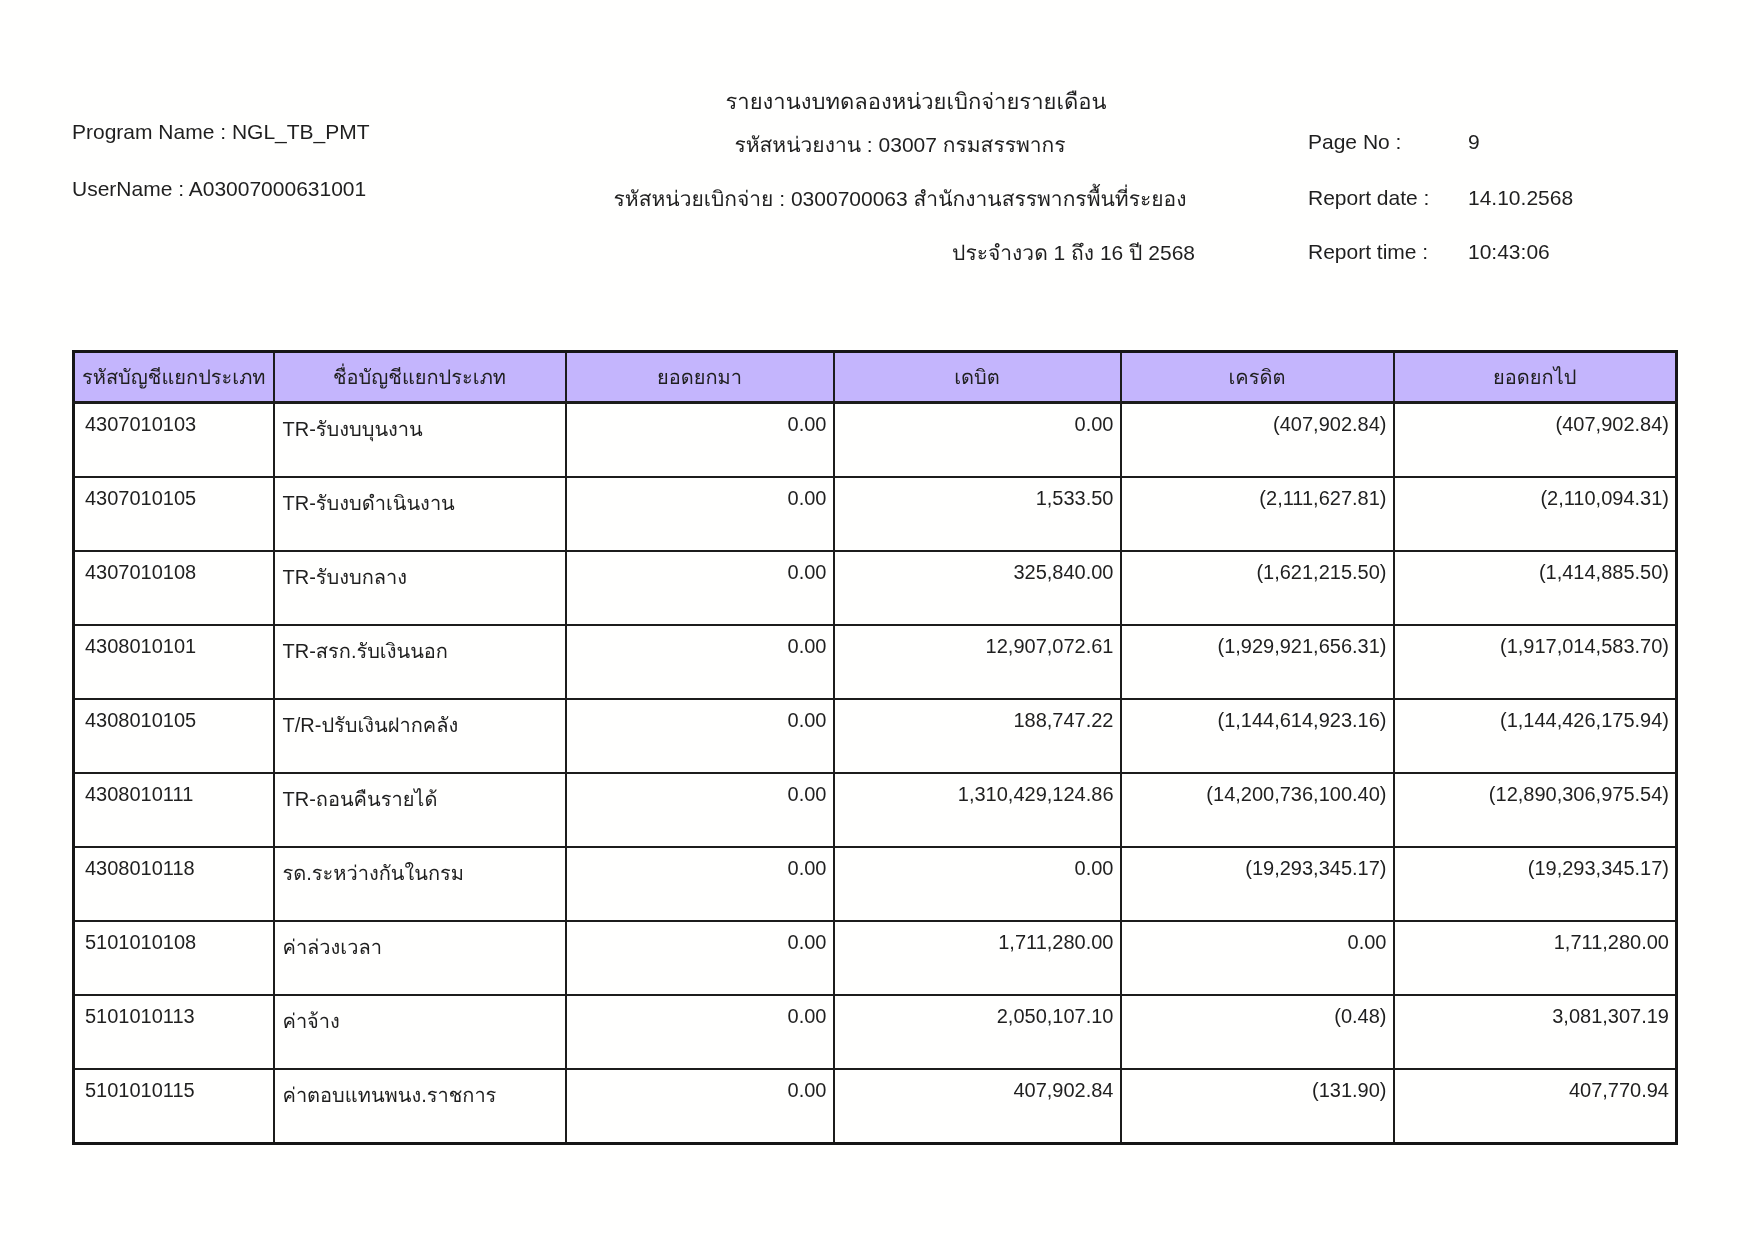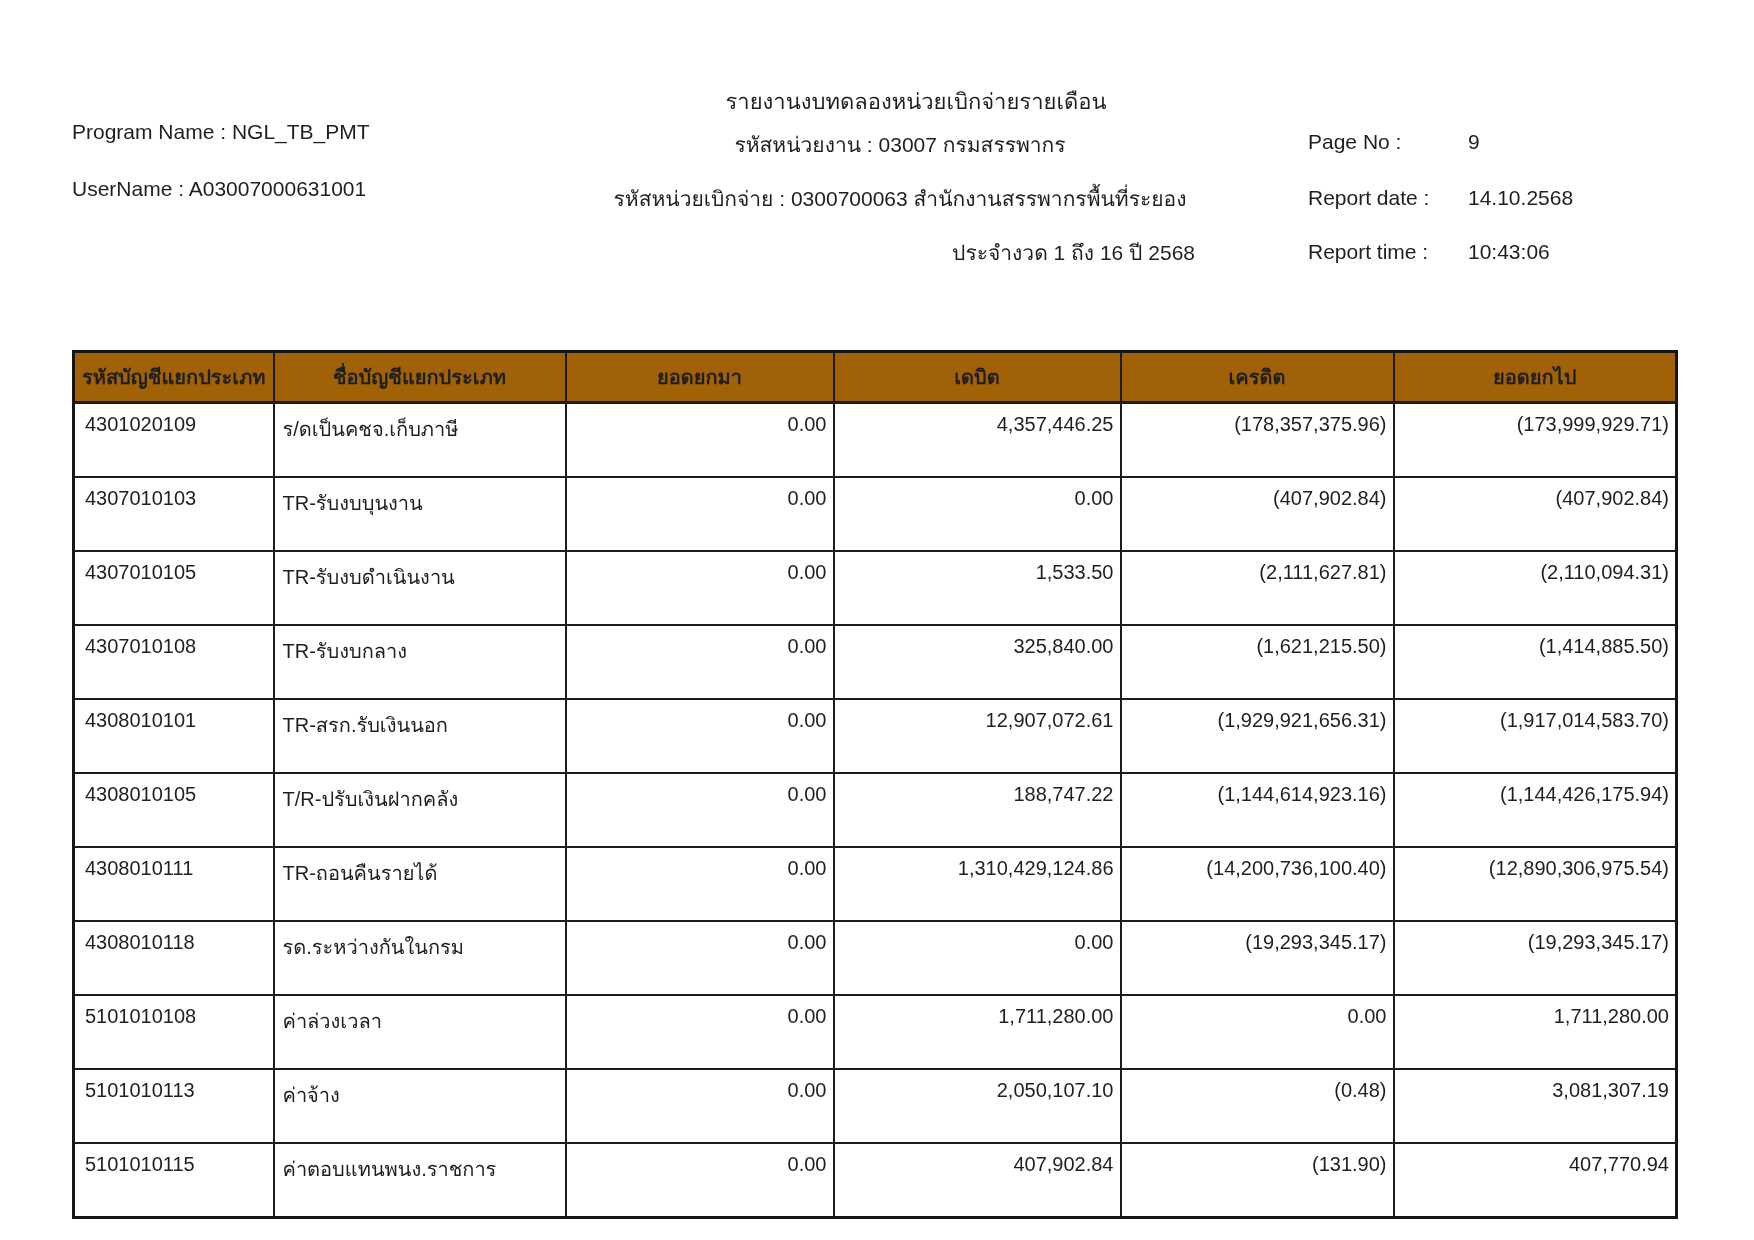--- a/index.html
+++ b/index.html
@@ -34,25 +34,25 @@
     table-layout:fixed;
     background:#fffffe;
   }
   table.ledger col.w0{width:200px;}
   table.ledger col.w1{width:292px;}
   table.ledger col.w2{width:268px;}
   table.ledger col.w3{width:287px;}
   table.ledger col.w4{width:273px;}
   table.ledger col.w5{width:283px;}
   table.ledger th{
-    background:#a16207;
+    background:#c4b5fd;
     border:2px solid #1c1c1c;
     height:48px;
     font-size:20px;
-    font-weight:700;
+    font-weight:400;
     text-align:center;
     vertical-align:middle;
     border-bottom-width:3px;
     padding:0 4px;
   }
   table.ledger td{
     border:2px solid #1c1c1c;
     height:62px;
     vertical-align:top;
     padding-top:9px;
@@ -111,28 +111,20 @@
         <th>รหัสบัญชีแยกประเภท</th>
         <th>ชื่อบัญชีแยกประเภท</th>
         <th>ยอดยกมา</th>
         <th>เดบิต</th>
         <th>เครดิต</th>
         <th>ยอดยกไป</th>
       </tr>
     </thead>
     <tbody>
         <tr>
-          <td class="c0">4301020109</td>
-          <td class="c1">ร/ดเป็นคชจ.เก็บภาษี</td>
-          <td class="c2">0.00</td>
-          <td class="c3">4,357,446.25</td>
-          <td class="c4">(178,357,375.96)</td>
-          <td class="c5">(173,999,929.71)</td>
-        </tr>
-        <tr>
           <td class="c0">4307010103</td>
           <td class="c1">TR-รับงบบุนงาน</td>
           <td class="c2">0.00</td>
           <td class="c3">0.00</td>
           <td class="c4">(407,902.84)</td>
           <td class="c5">(407,902.84)</td>
         </tr>
         <tr>
           <td class="c0">4307010105</td>
           <td class="c1">TR-รับงบดำเนินงาน</td>

